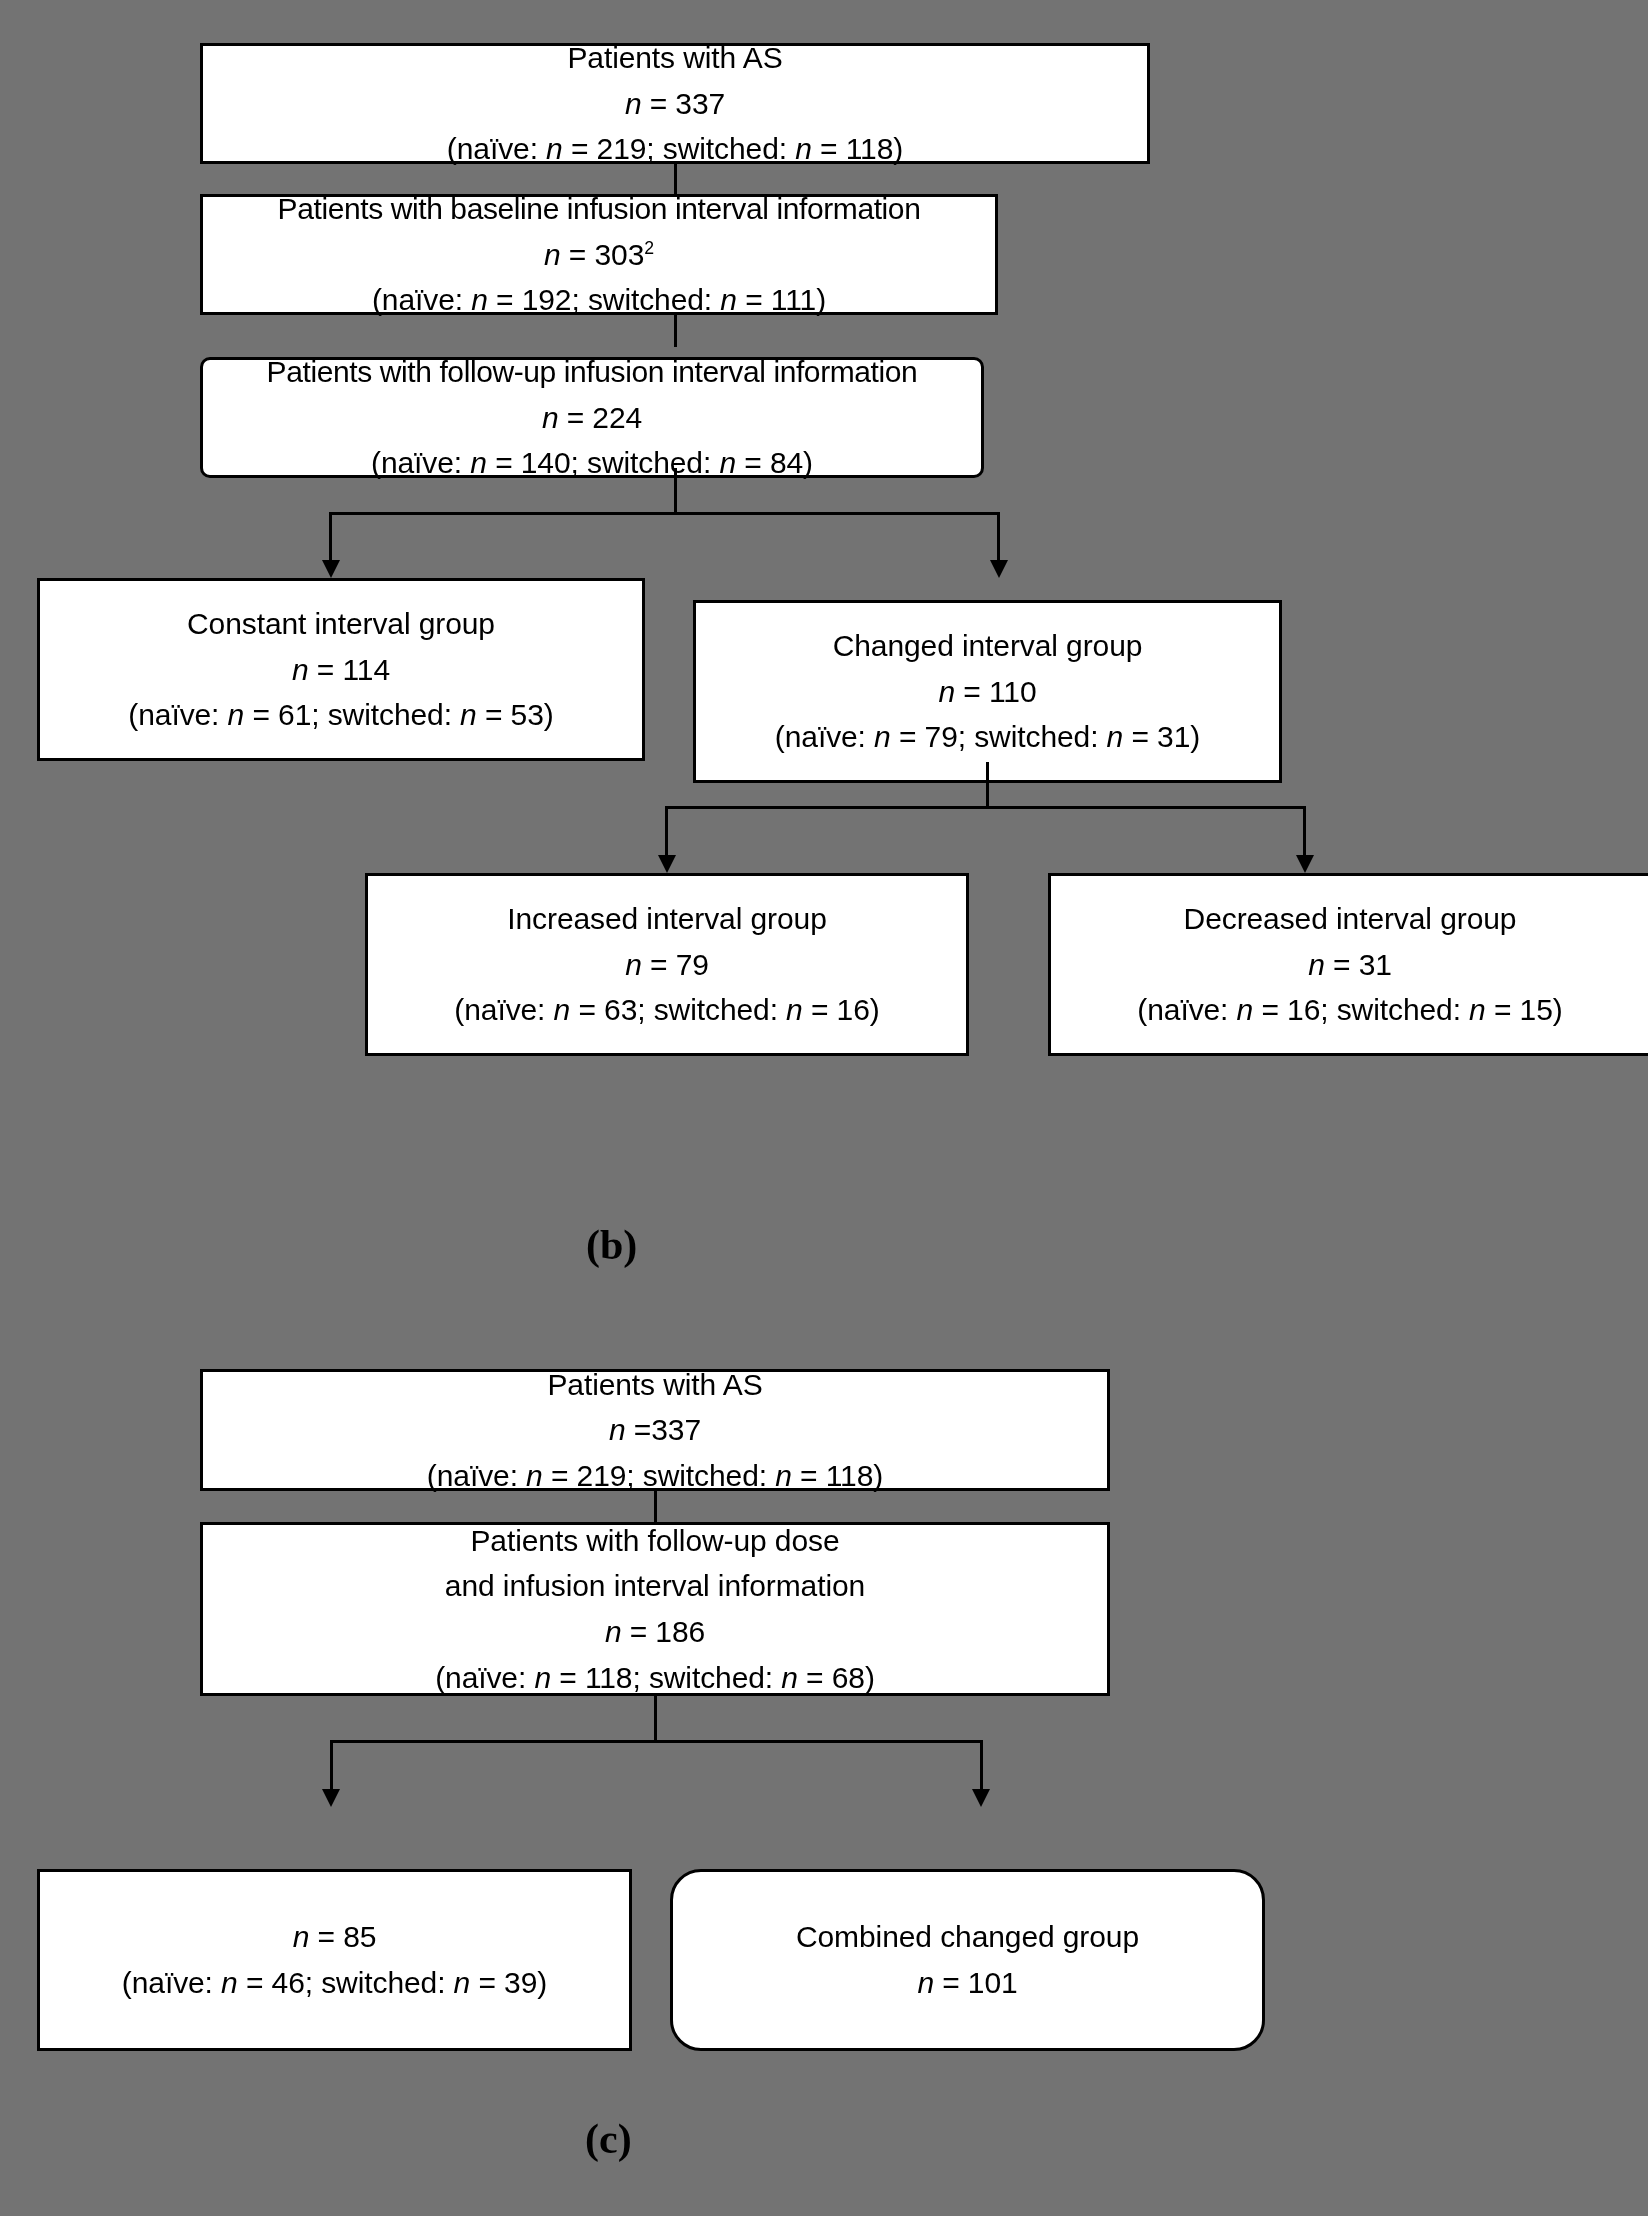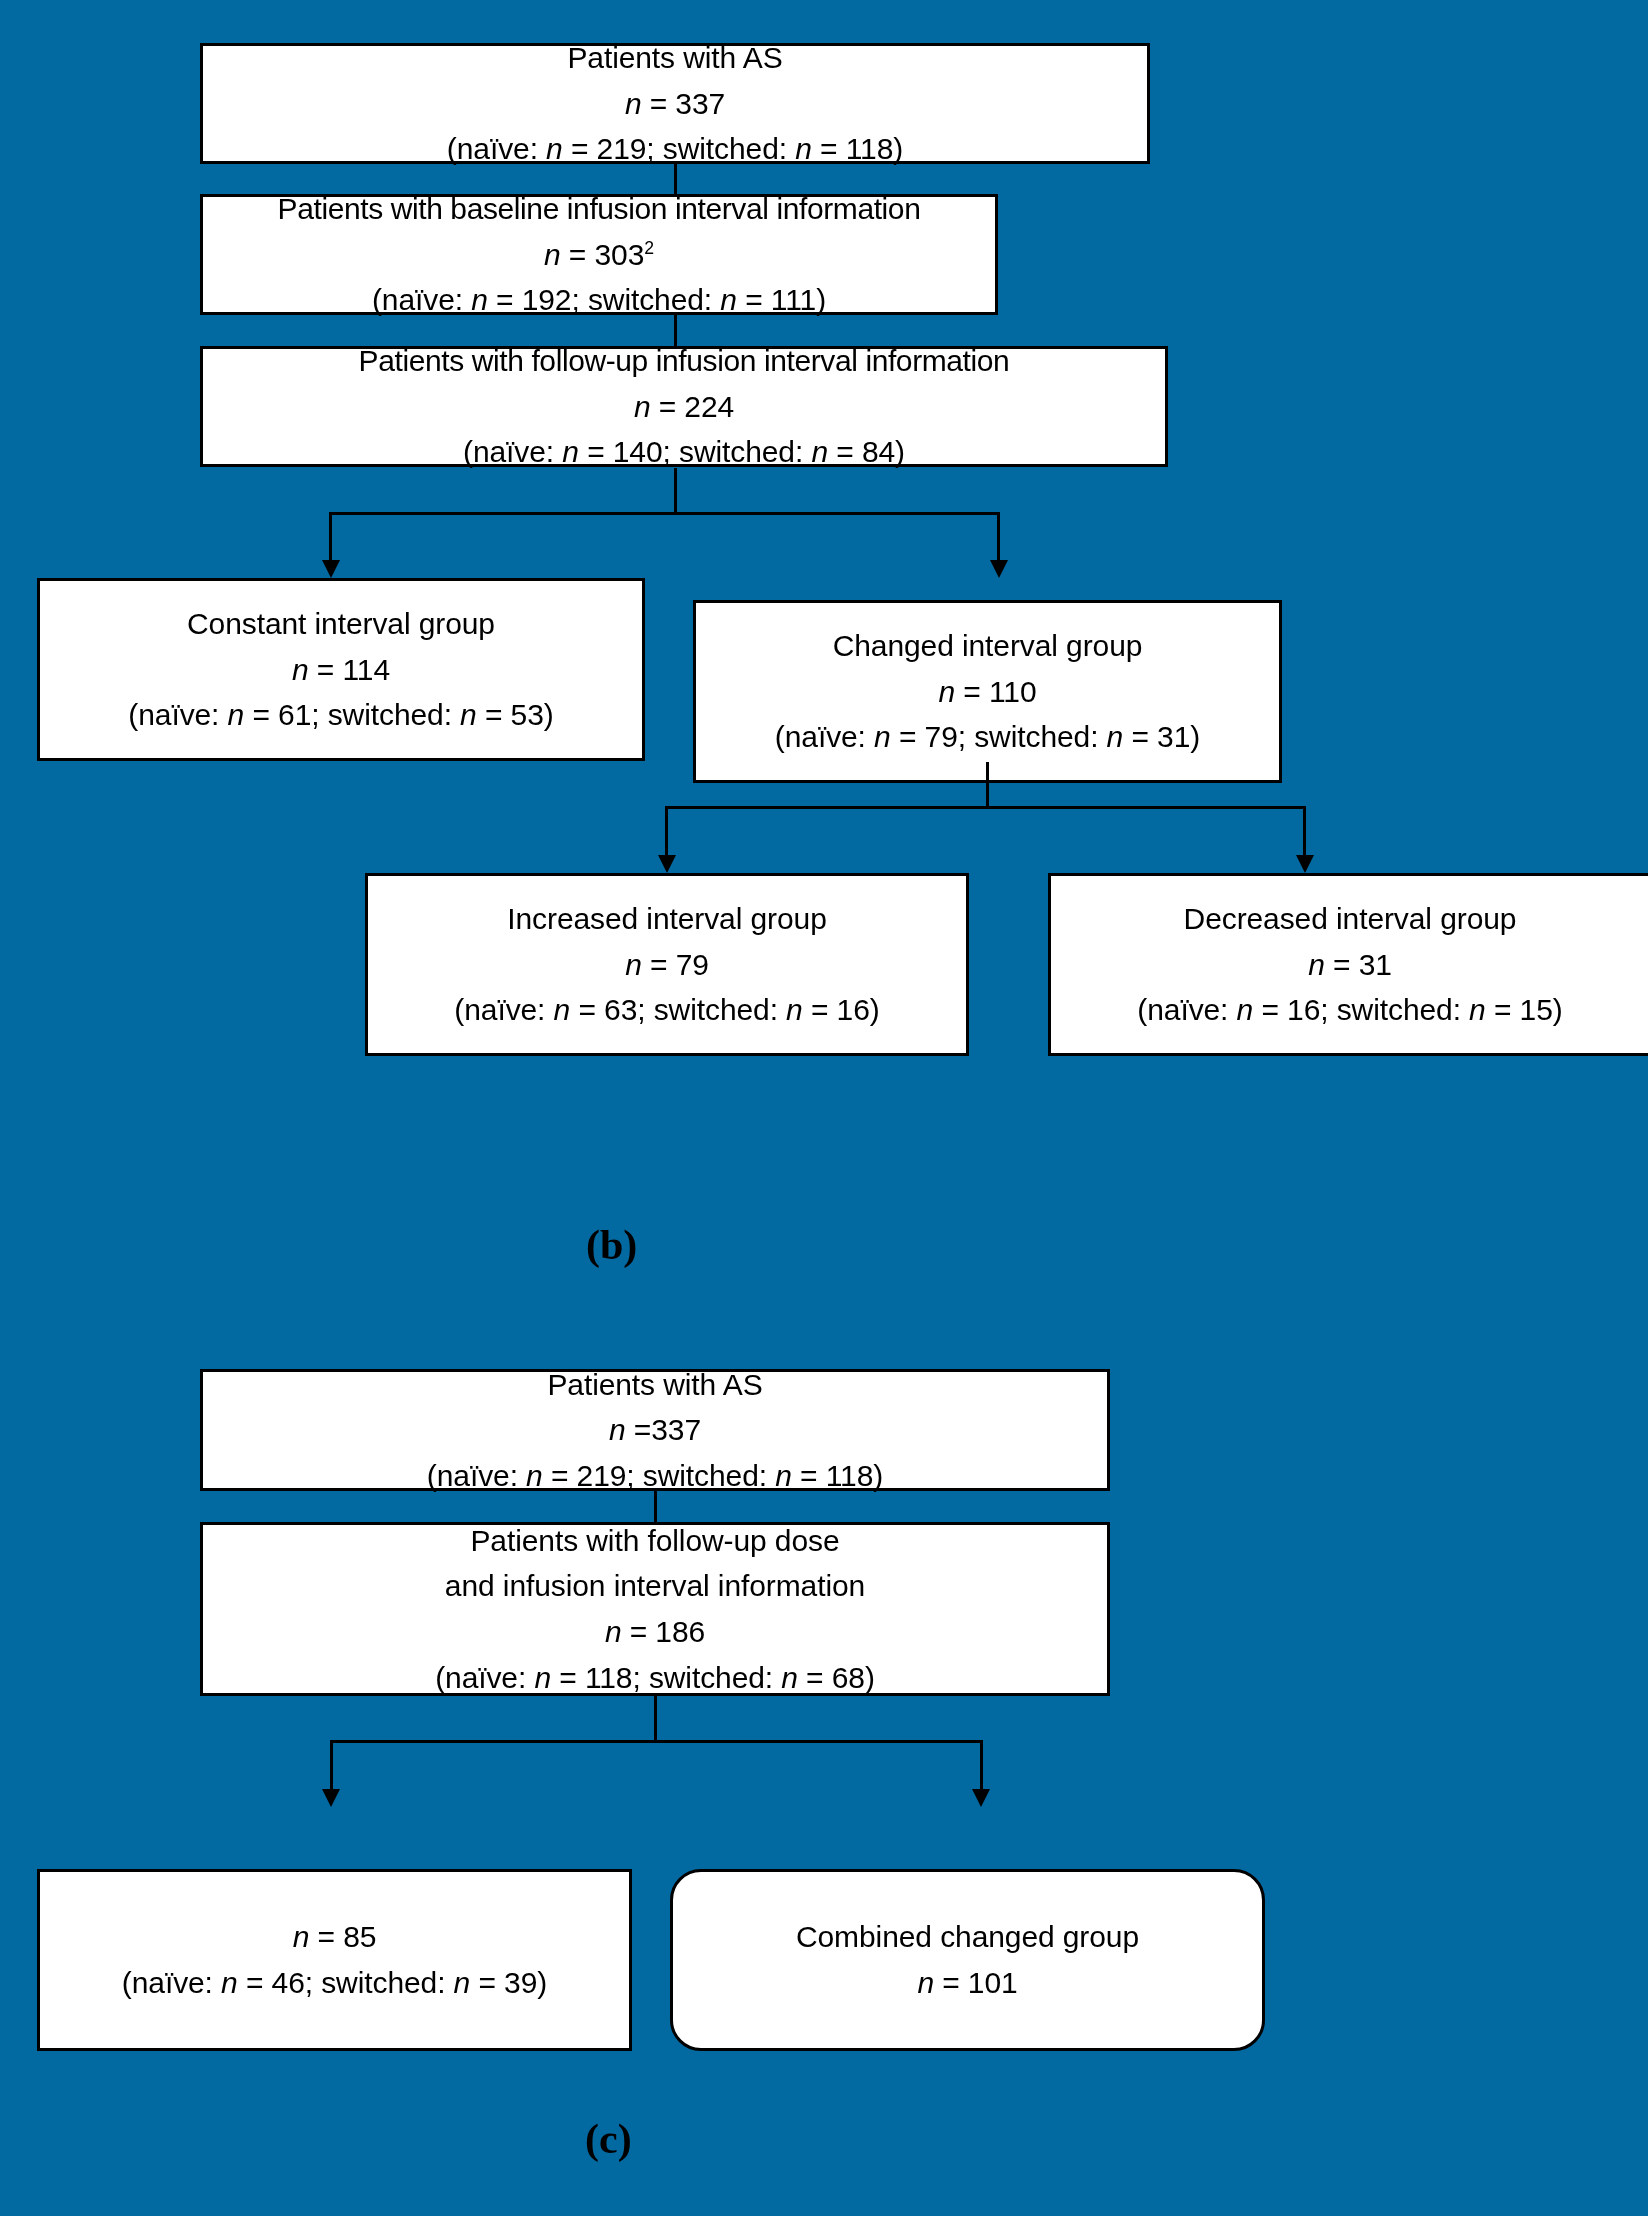--- a/index.html
+++ b/index.html
@@ -4,21 +4,21 @@
 <style>
   html, body {
     margin: 0;
     padding: 0;
     background: #ffffff;
   }
   #page {
     position: relative;
     width: 1649px;
     height: 2216px;
-    background: #0369a1;
+    background: #737373;
     font-family: "Liberation Sans", sans-serif;
     color: #000000;
     overflow: hidden;
   }
   .node {
     position: absolute;
     box-sizing: border-box;
     border: 3.1px solid #000000;
     background: #ffffff;
     display: flex;
@@ -86,21 +86,21 @@
   <div class="node" style="left:200px; top:194px; width:798px; height:121px;">
     <div class="line tight">Patients with baseline infusion interval information</div>
     <div class="line">
       <span class="ital">n</span> = <span>303</span><span class="sup">2</span>
     </div>
     <div class="line">(naïve: <span class="ital">n</span> = <span>192</span>; switched: <span class="ital">n</span> = <span>111</span>)</div>
   </div>
 
   <div class="vline" style="left:674px; top:315px; height:32px;"></div>
 
-  <div class="node" style="left:200px; top:346px; width:968px; height:121px;">
+  <div class="node" style="left:200px; top:357px; width:784px; height:121px;border-radius:10px;">
     <div class="line tight">Patients with follow-up infusion interval information</div>
     <div class="line">
       <span class="ital">n</span> = <span>224</span>
     </div>
     <div class="line">(naïve: <span class="ital">n</span> = <span>140</span>; switched: <span class="ital">n</span> = <span>84</span>)</div>
   </div>
 
   <div class="vline" style="left:674px; top:468px; height:44px;"></div>
   <div class="hline" style="left:329px; top:512px; width:671px;"></div>
   <div class="vline" style="left:329px; top:512px; height:50px;"></div>

